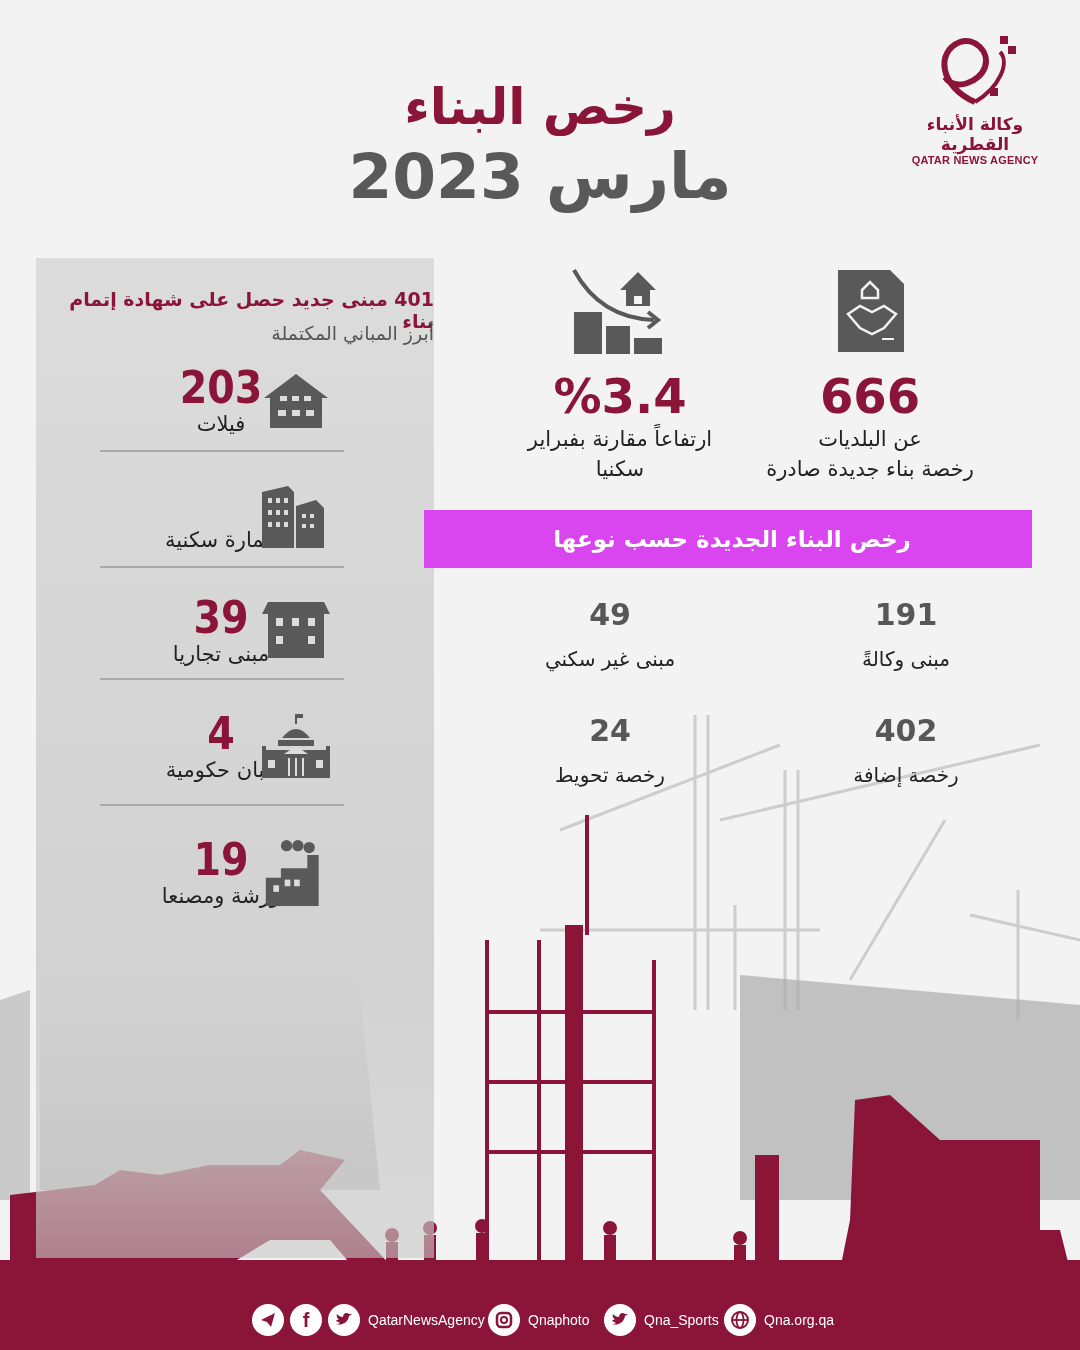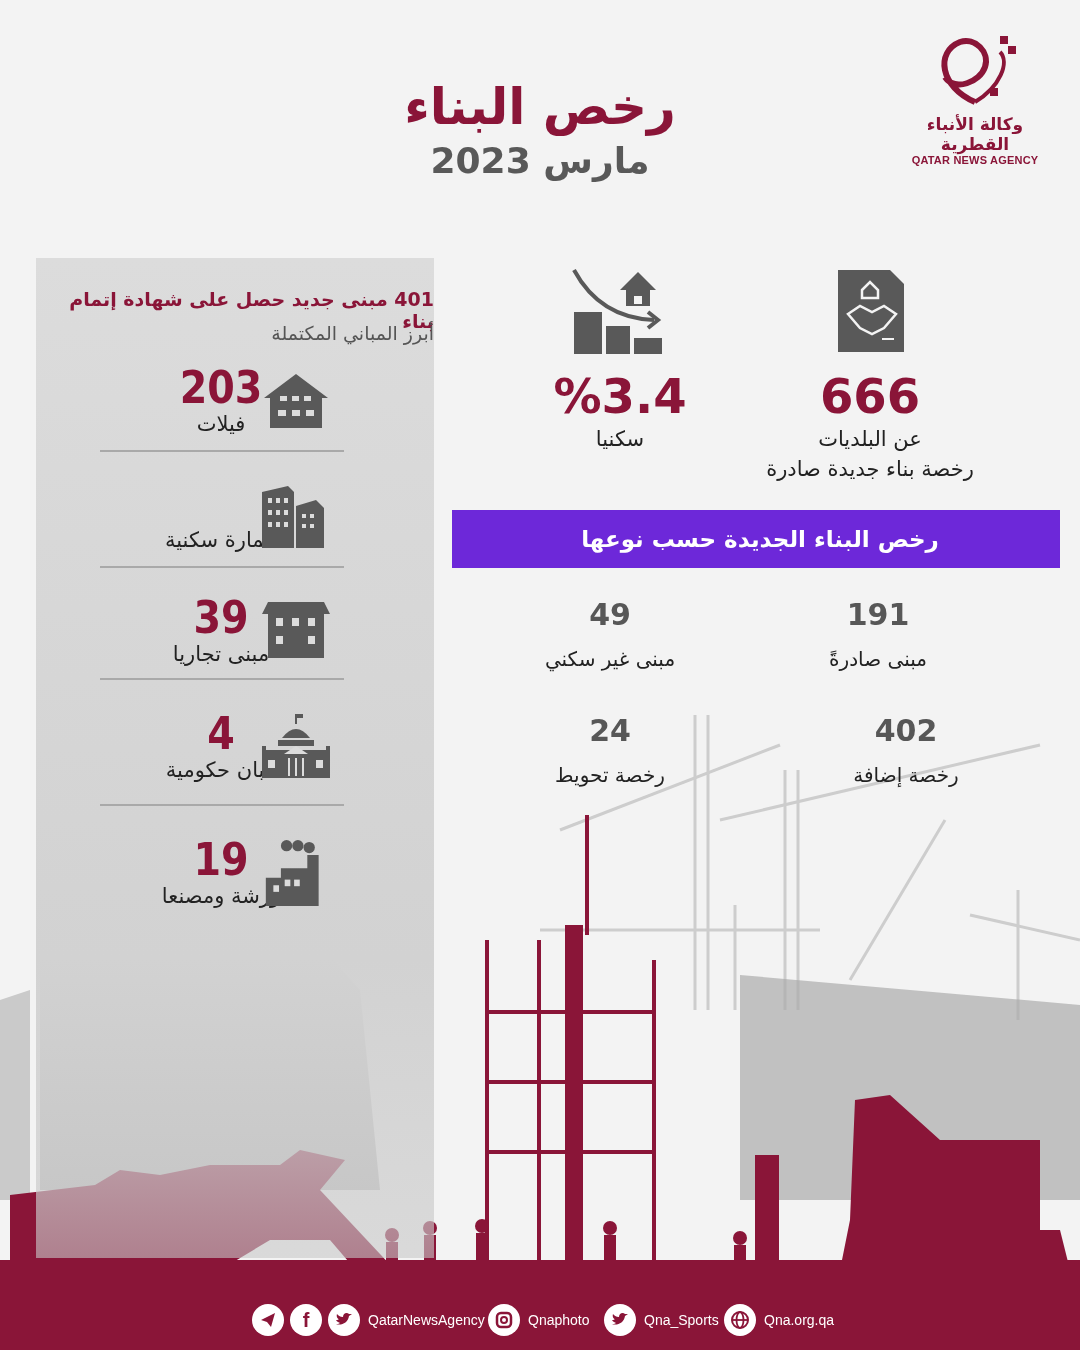--- a/index.html
+++ b/index.html
@@ -13,21 +13,21 @@
   .panel-left {
     position: absolute; left: 36px; top: 258px; width: 398px; height: 1000px;
     background: linear-gradient(#dcdcdc, #d2d2d2 70%, rgba(200,200,200,0.6));
     z-index: 1;
   }
   .title {
     position: absolute; left: 0; width: 1080px; text-align: center;
     z-index: 3; direction: rtl;
   }
   .title-main { top: 78px; font-size: 50px; font-weight: bold; color: #8a1538; }
-  .title-sub { top: 140px; font-size: 36px; font-weight: bold; color: #595959; }
+  .title-sub { top: 140px; font-size: 63px; font-weight: bold; color: #595959; }
 
   .logo { position: absolute; left: 900px; top: 32px; width: 150px; z-index: 3; text-align: center; }
   .logo svg { display: block; margin: 0 auto; }
   .logo-ar { font-size: 17px; color: #8a1538; font-weight: bold; direction: rtl; margin-top: 2px; }
   .logo-en { font-size: 11px; color: #8a1538; font-weight: bold; font-family: "Liberation Sans", sans-serif; letter-spacing: 0.2px; }
 
   .left-head { position: absolute; left: 36px; width: 398px; text-align: right; direction: rtl; z-index: 3; }
   .left-head.h1 { top: 288px; font-size: 19px; font-weight: bold; color: #8a1538; }
   .left-head.h2 { top: 322px; font-size: 19px; color: #555; }
 
@@ -35,22 +35,22 @@
   .lrow .num { position: absolute; left: 100px; width: 170px; text-align: center; font-size: 44px; font-weight: bold; color: #8a1538; font-family: "DejaVu Sans Condensed", "DejaVu Sans", sans-serif; top: 0; }
   .lrow .lbl { position: absolute; left: 70px; width: 230px; text-align: center; font-size: 21px; color: #222; direction: rtl; top: 50px; }
   .lrow .ico { position: absolute; left: 222px; top: 6px; width: 76px; height: 66px; }
   .divider { position: absolute; left: 100px; width: 244px; height: 2px; background: #a9a9a9; z-index: 3; }
 
   .stat { position: absolute; text-align: center; direction: rtl; z-index: 3; }
   .stat .big { font-size: 48px; font-weight: bold; color: #8a1538; line-height: 56px; }
   .stat .desc { font-size: 21px; color: #222; line-height: 30px; }
 
   .section-bar {
-    position: absolute; left: 452px; top: 510px; width: 608px; height: 58px;
-    background: #6d28d9; z-index: 3; display: flex; align-items: center; justify-content: center; padding-left: 8px;
+    position: absolute; left: 424px; top: 510px; width: 608px; height: 58px;
+    background: #d946ef; z-index: 3; display: flex; align-items: center; justify-content: center; padding-left: 8px;
   }
   .section-bar span { color: #fff; font-size: 23px; font-weight: bold; direction: rtl; }
 
   .tstat { position: absolute; width: 200px; text-align: center; direction: rtl; z-index: 3; }
   .tstat .big { font-size: 30px; font-weight: bold; color: #575757; line-height: 50px; }
   .tstat .desc { font-size: 20px; color: #222; line-height: 30px; margin-top: 4px; }
 
   .footer { position: absolute; left: 0; top: 1290px; width: 1080px; height: 60px; z-index: 4; }
   .social { position: absolute; top: 14px; display: flex; align-items: center; gap: 6px; }
   .circ { width: 32px; height: 32px; border-radius: 50%; background: #fff; display: flex; align-items: center; justify-content: center; }
@@ -247,30 +247,31 @@
   <rect x="64" y="70" width="28" height="16" fill="#595959"></rect>
 </svg>
 
 <div class="stat" style="left:760px;top:368px;width:220px;">
   <div class="big">666</div>
   <div class="desc">عن البلديات</div>
   <div class="desc">رخصة بناء جديدة صادرة</div>
 </div>
 <div class="stat" style="left:510px;top:368px;width:220px;">
   <div class="big" style="direction:ltr;">%3.4</div>
+  <div class="desc">ارتفاعاً مقارنة بفبراير</div>
   <div class="desc">سكنيا</div>
 </div>
 
 <div class="section-bar">
   <span>رخص البناء الجديدة حسب نوعها</span>
 </div>
 
-<div class="tstat" style="left:778px;top:590px;">
+<div class="tstat" style="left:806px;top:590px;">
   <div class="big">191</div>
-  <div class="desc">مبنى صادرةً</div>
+  <div class="desc">مبنى وكالةً</div>
 </div>
 <div class="tstat" style="left:510px;top:590px;">
   <div class="big">49</div>
   <div class="desc">مبنى غير سكني</div>
 </div>
 <div class="tstat" style="left:806px;top:706px;">
   <div class="big">402</div>
   <div class="desc">رخصة إضافة</div>
 </div>
 <div class="tstat" style="left:510px;top:706px;">

